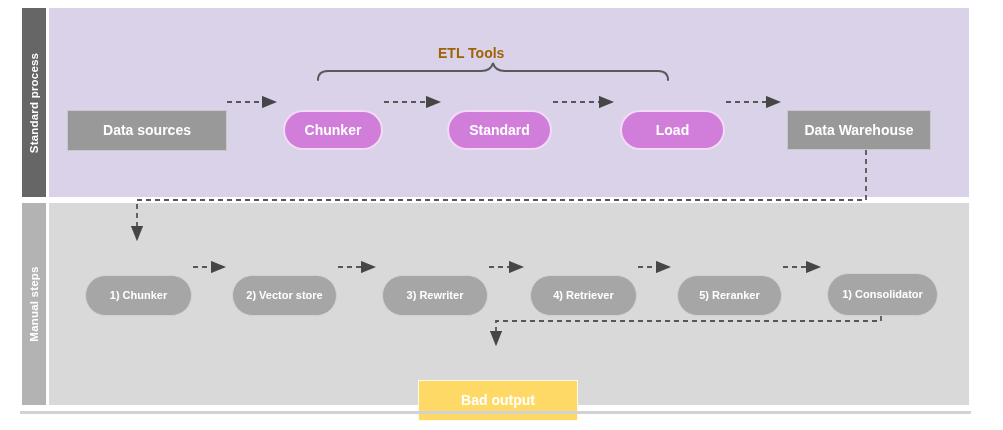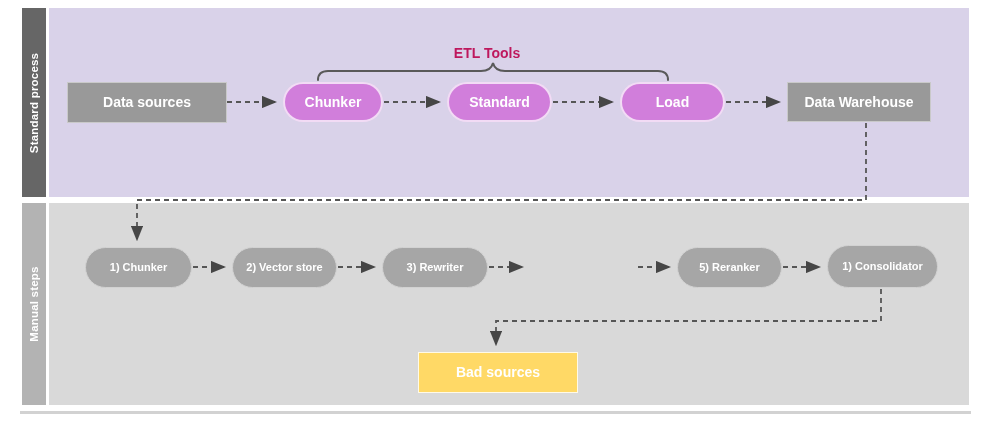--- a/index.html
+++ b/index.html
@@ -21,21 +21,21 @@
     color: #ffffff; font-weight: bold; font-size: 11.5px; letter-spacing: .2px;
   }
   .lane-standard-body { top: 8px; height: 189px; background: #d9d2e9; }
   .lane-standard-head { top: 8px; height: 189px; background: #666666; }
   .lane-manual-body { top: 203px; height: 202px; background: #d9d9d9; }
   .lane-manual-head { top: 203px; height: 202px; background: #b3b3b3; }
 
   
   .node {
     position: absolute; display: flex; align-items: center; justify-content: center;
-    text-align: center; color: #ffffff; font-weight: bold; line-height: 1.15;
+    text-align: center; color: #ffffff; font-weight: bold; line-height: 1.15; margin-top: 28px;
   }
   .rect-gray   { background: #999999; border: 1.5px solid #c9c9c9; font-size: 14px; }
   .pill-purple { background: #d17edb; border: 2px solid rgba(255,255,255,.72); border-radius: 999px; font-size: 14px; }
   .pill-gray   { background: #a6a6a6; border: 1.5px solid #d2d2d2; border-radius: 999px; font-size: 11px; padding: 0 6px; }
   .rect-yellow { background: #ffd966; border: 1.5px solid rgba(255,255,255,.85); font-size: 14px; }
 
   .n-data-sources   { left: 67px;  top: 82px;  width: 160px; height: 41px; }
   .n-extract        { left: 283px; top: 82px;  width: 100px; height: 40px; }
   .n-transform      { left: 447px; top: 82px;  width: 105px; height: 40px; }
   .n-load           { left: 620px; top: 82px;  width: 105px; height: 40px; }
@@ -43,22 +43,22 @@
   .n-chunker        { left: 85px;  top: 247px; width: 107px; height: 41px; }
   .n-vector-store   { left: 232px; top: 247px; width: 105px; height: 41px; }
   .n-rewriter       { left: 382px; top: 247px; width: 106px; height: 41px; }
   .n-retriever      { left: 530px; top: 247px; width: 107px; height: 41px; }
   .n-reranker       { left: 677px; top: 247px; width: 105px; height: 41px; }
   .n-consolidator   { left: 827px; top: 245px; width: 111px; height: 43px; }
   .n-bad-output     { left: 418px; top: 352px; width: 160px; height: 41px; }
 
   
   .etl-label {
-    position: absolute; left: 425px; top: 45px; width: 124px;
-    text-align: center; color: #be185d; font-weight: bold; font-size: 14px;
+    position: absolute; left: 438px; top: 45px; width: 124px;
+    text-align: left; color: #a16207; font-weight: bold; font-size: 14px;
   }
 
   
   svg.overlay { position: absolute; left: 0; top: 0; pointer-events: none; }
   .edge { stroke: #565656; stroke-width: 1.8; fill: none; stroke-dasharray: 5 4; }
   .brace { stroke: #595959; stroke-width: 2; fill: none; stroke-linecap: round; }
 
   .bottom-divider {
     position: absolute; left: 20px; top: 411px; width: 951px; height: 3px;
     background: #d2d2d2;
@@ -121,24 +121,27 @@
 
   <div class="node pill-gray n-chunker">
     <span>1) Chunker</span>
   </div>
   <div class="node pill-gray n-vector-store">
     <span>2) Vector store</span>
   </div>
   <div class="node pill-gray n-rewriter">
     <span>3) Rewriter</span>
   </div>
+  <div class="node pill-gray n-retriever">
+    <span>4) Retriever</span>
+  </div>
   <div class="node pill-gray n-reranker">
     <span>5) Reranker</span>
   </div>
   <div class="node pill-gray n-consolidator">
     <span>1) Consolidator</span>
   </div>
   <div class="node rect-yellow n-bad-output">
-    <span>Bad sources</span>
+    <span>Bad output</span>
   </div>
 
   <div class="bottom-divider"></div>
 </div>
 
 </body></html>

